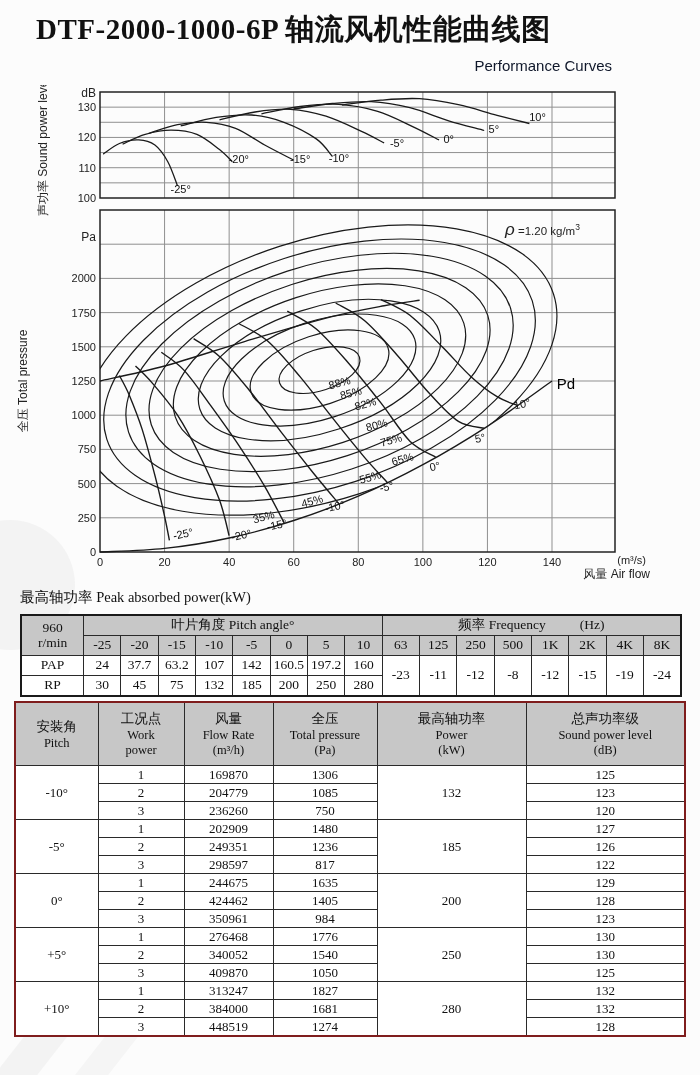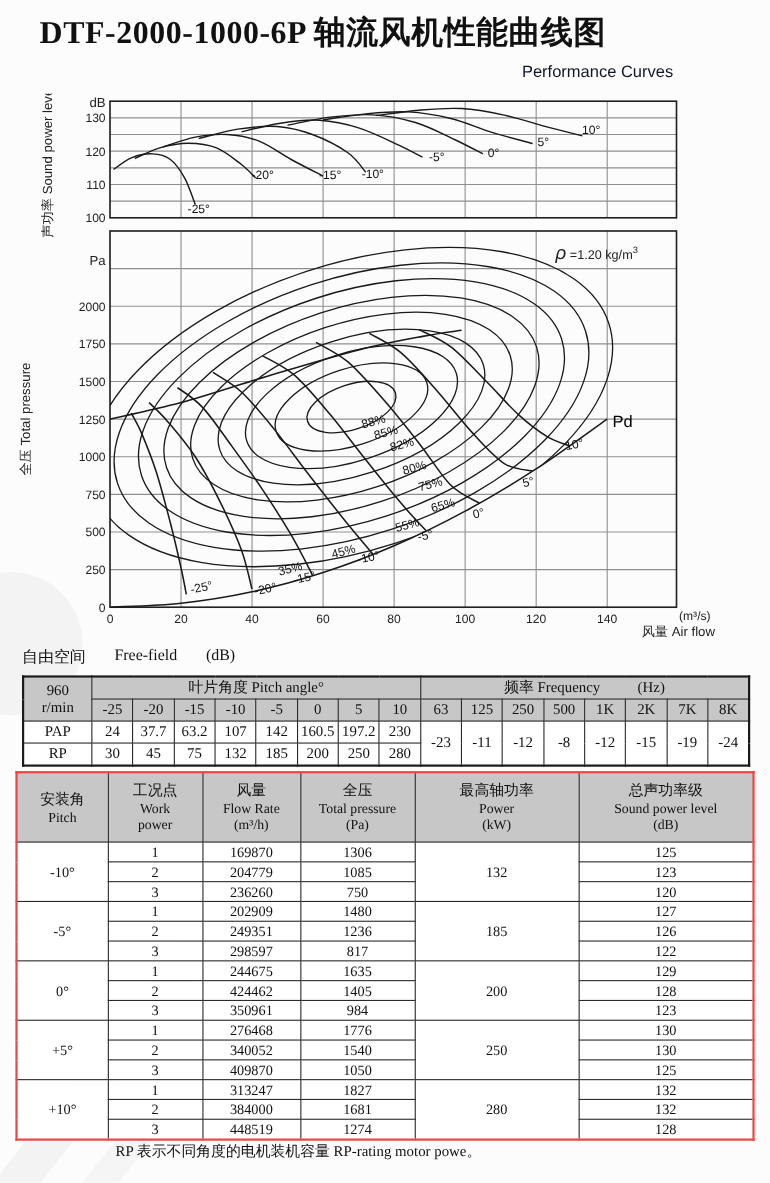--- a/index.html
+++ b/index.html
@@ -31,21 +31,21 @@
   table{border-collapse:collapse;table-layout:fixed;width:100%;padding-left:12px;}
   .ptab td{
     border:1px solid #2a2a2a;text-align:center;vertical-align:middle;
     font-size:13.5px;padding:0;height:19px;line-height:1.05;background:#fff;
   }
   .ptab td.hd{background:#c7c7c7;}
   .ptab{border:2px solid #1a1a1a;}
   .hzcell{display:flex;justify-content:center;gap:34px;}
   
   #perf-table-box{position:absolute;top:701px;left:14px;width:670px;}
-  .btab{border:2px solid #ef4444;}
+  .btab{border:2px solid #7f1d1d;}
   .btab td{
     border:1px solid #2a2a2a;text-align:center;vertical-align:middle;
     font-size:13px;padding:0;background:#fff;
   }
   .btab td.hd{background:#c7c7c7;height:62px;}
   .btab td .cn{display:block;font-size:13.5px;}
   .btab td .en{display:block;font-size:12.5px;}
   .btab tr.datarow td{height:17px;line-height:1;}
   .remark{
     position:absolute;top:1038px;left:16px;font-size:13.5px;line-height:1.35;
@@ -181,24 +181,23 @@
         <text x="377.6596" y="343.7432" text-anchor="middle" class="clabel" transform="rotate(-15 377.6596 343.7432)">80%</text>
         <text x="392.1883" y="358.7912" text-anchor="middle" class="clabel" transform="rotate(-15 392.1883 358.7912)">75%</text>
         <text x="403.4884" y="377.8064" text-anchor="middle" class="clabel" transform="rotate(-15 403.4884 377.8064)">65%</text>
         <text x="371.2024" y="395.86400000000003" text-anchor="middle" class="clabel" transform="rotate(-15 371.2024 395.86400000000003)">55%</text>
         <text x="313.0876" y="419.804" text-anchor="middle" class="clabel" transform="rotate(-15 313.0876 419.804)">45%</text>
         <text x="264.6586" y="435.536" text-anchor="middle" class="clabel" transform="rotate(-15 264.6586 435.536)">35%</text>
       </g>
     </svg>
 
   <div class="caption-row">
-    <div class="caption-right">
-      <span>自由空间</span>
-      <span>Free-field</span>
-      <span>(dB)</span>
+    <div>
+      <span>最高轴功率</span>
+      <span>Peak absorbed power(kW)</span>
     </div>
   </div>
 
   <div id="peak-table-box">
       <table class="ptab">
         <colgroup>
           <col style="width:62px">
           <col style="width:37px">
           <col style="width:37px">
           <col style="width:37px">
@@ -235,33 +234,33 @@
             <td class="hd">-5</td>
             <td class="hd">0</td>
             <td class="hd">5</td>
             <td class="hd">10</td>
             <td class="hd">63</td>
             <td class="hd">125</td>
             <td class="hd">250</td>
             <td class="hd">500</td>
             <td class="hd">1K</td>
             <td class="hd">2K</td>
-            <td class="hd">7K</td>
+            <td class="hd">4K</td>
             <td class="hd">8K</td>
           </tr>
           <tr>
             <td>PAP</td>
             <td>24</td>
             <td>37.7</td>
             <td>63.2</td>
             <td>107</td>
             <td>142</td>
             <td>160.5</td>
             <td>197.2</td>
-            <td>230</td>
+            <td>160</td>
             <td rowspan="2">-23</td>
             <td rowspan="2">-11</td>
             <td rowspan="2">-12</td>
             <td rowspan="2">-8</td>
             <td rowspan="2">-12</td>
             <td rowspan="2">-15</td>
             <td rowspan="2">-19</td>
             <td rowspan="2">-24</td>
           </tr>
           <tr>
@@ -419,15 +418,14 @@
             <td>3</td>
             <td>448519</td>
             <td>1274</td>
             <td>128</td>
           </tr>
         </tbody>
       </table>
     </div>
 
   <div class="remark">
-    <div class="l2">RP 表示不同角度的电机装机容量 RP-rating motor powe。</div>
   </div>
 </div>
 
 </body></html>

